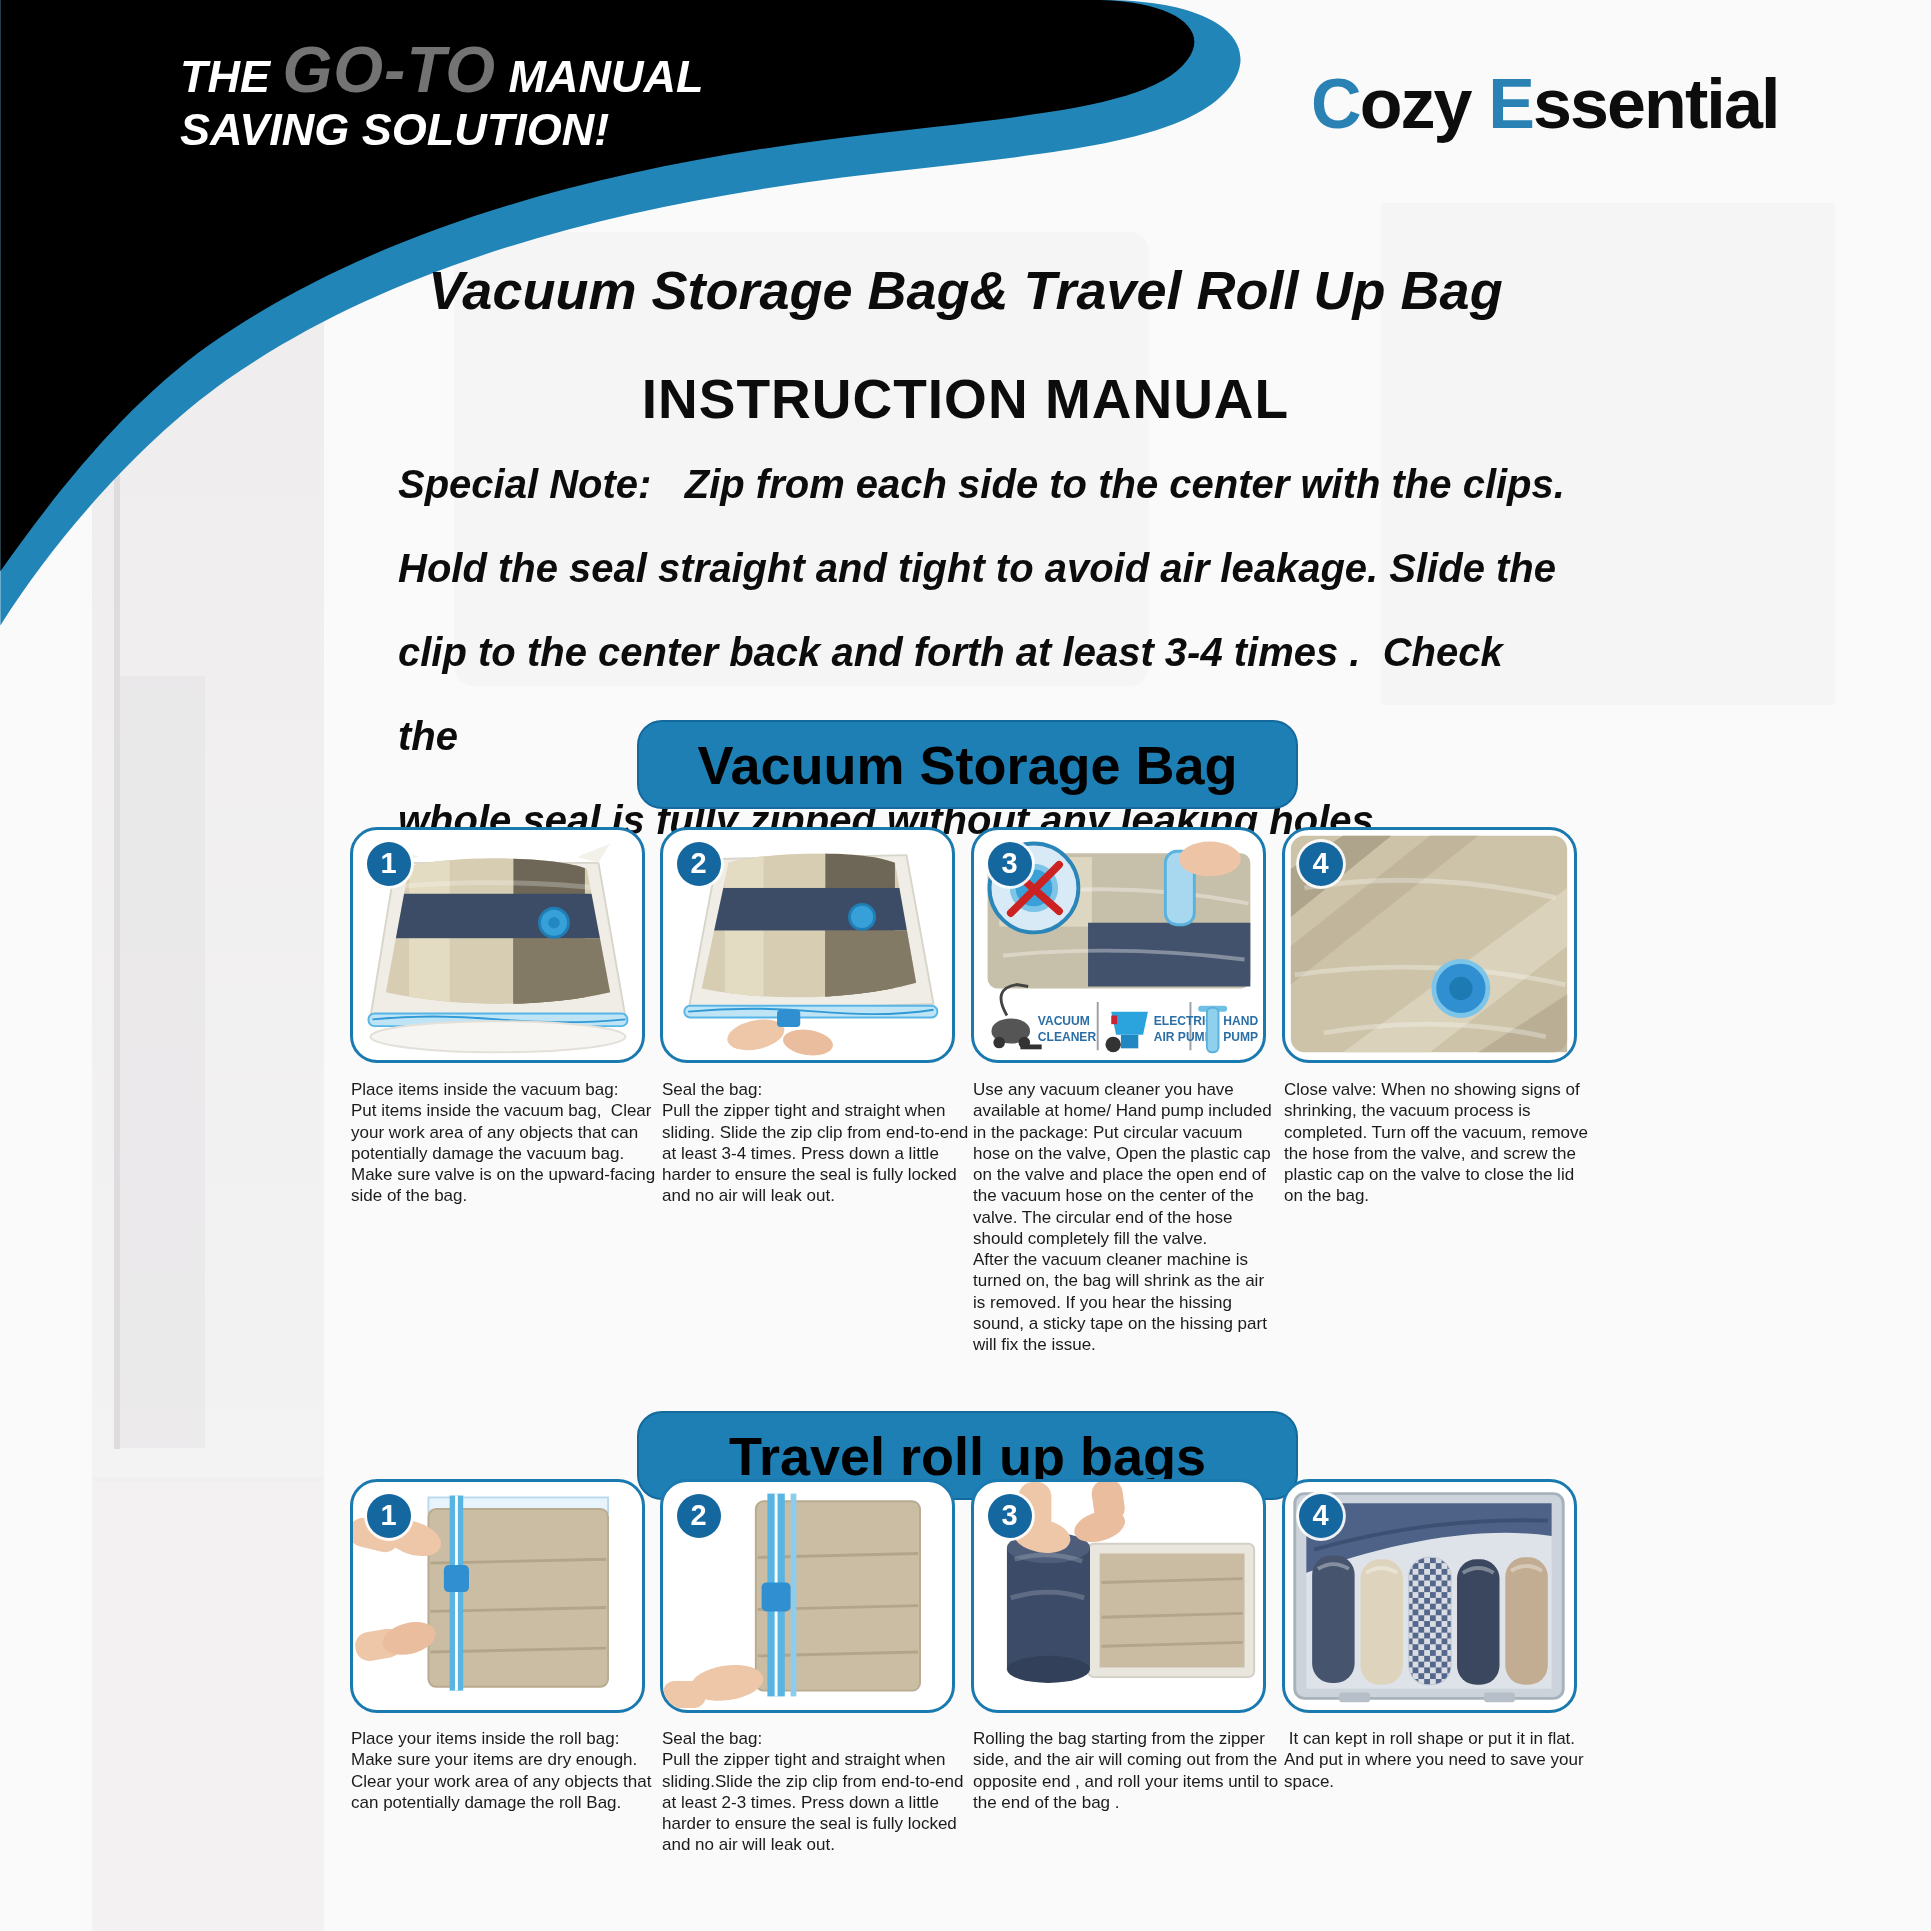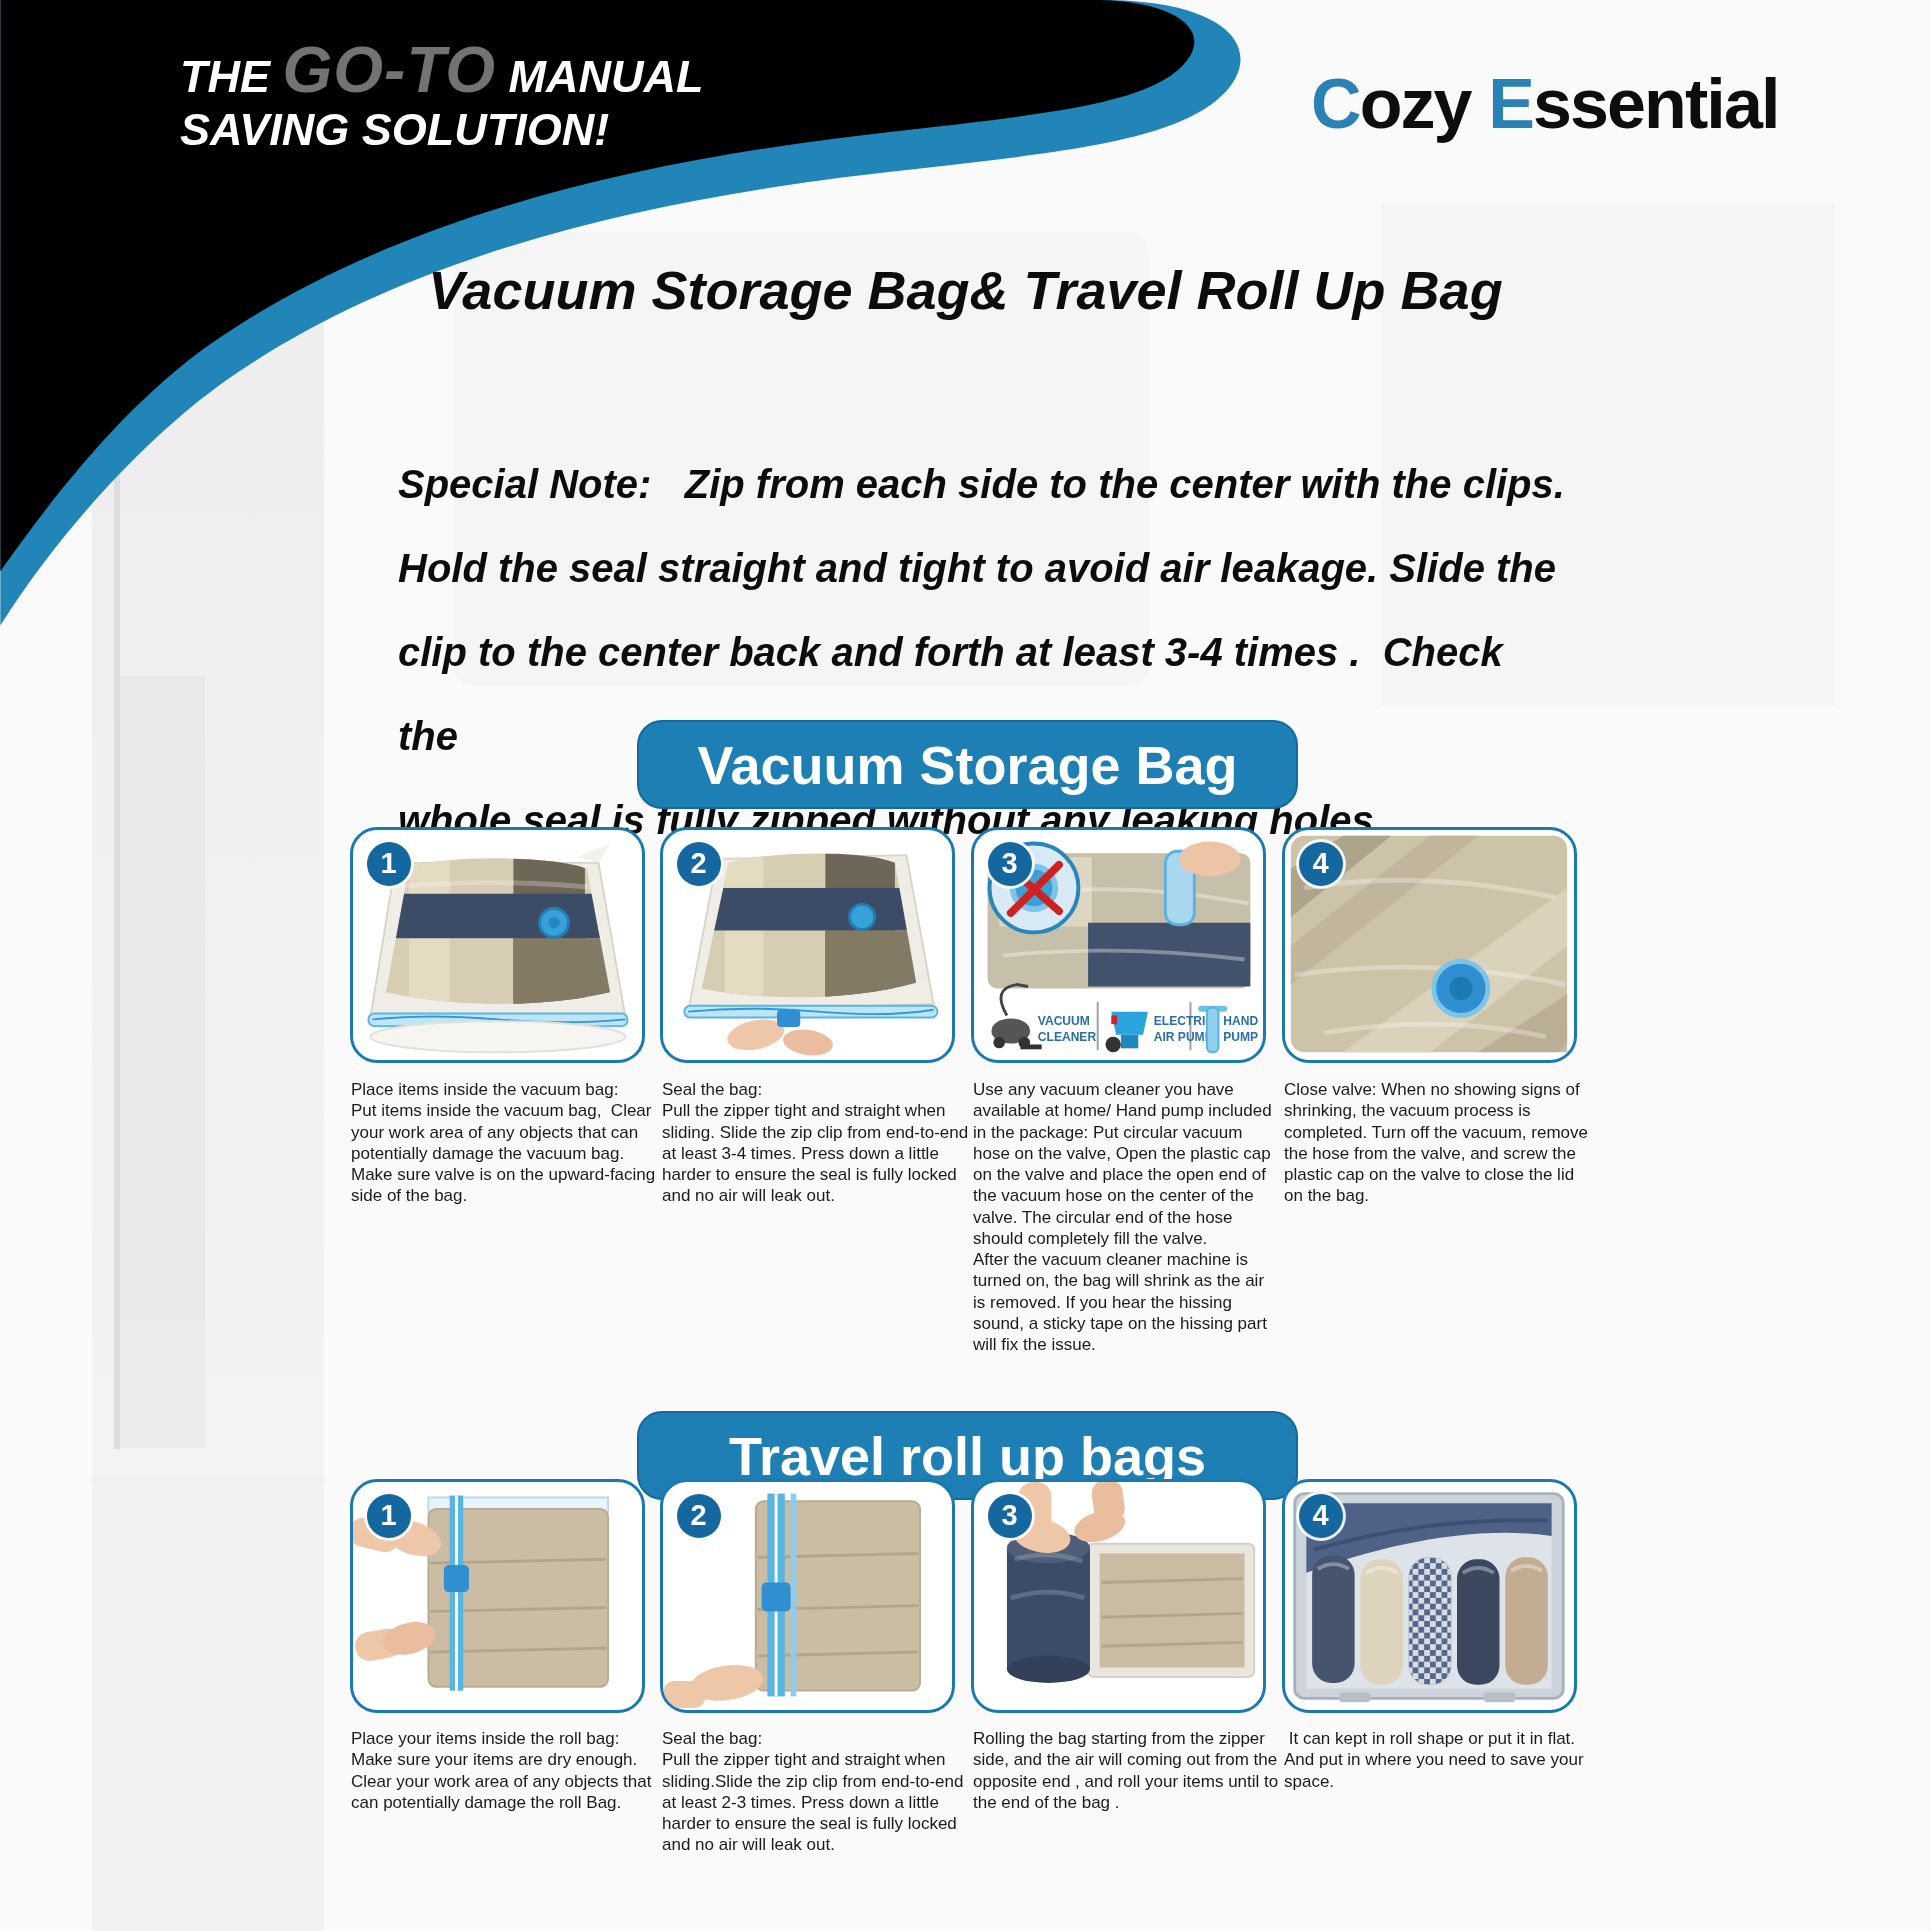--- a/index.html
+++ b/index.html
@@ -17,21 +17,21 @@
   .brand{position:absolute;left:1311px;top:64px;font-weight:bold;font-size:70px;letter-spacing:-1.9px;color:#0d0d0d;white-space:pre;}
   .brand .blue{color:#2a82b4;}
   .doc-title{position:absolute;left:0;top:259px;width:1931px;text-align:center;
              font-size:54px;font-weight:bold;font-style:italic;color:#0c0c0c;}
   .doc-subtitle{position:absolute;left:0;top:367px;width:1931px;text-align:center;
                 font-size:55px;font-weight:bold;color:#0c0c0c;letter-spacing:1px;}
   .special-note{position:absolute;left:398px;top:442px;width:1168px;font-size:40px;line-height:84px;
                 font-weight:bold;font-style:italic;color:#0c0c0c;white-space:pre-wrap;}
   .pill{position:absolute;left:637px;width:661px;height:89px;background:#1d7fb4;border:2.9px solid #14699d;
         border-radius:25px;box-sizing:border-box;display:flex;align-items:center;justify-content:center;
-        color:#ffffff;font-size:54px;font-weight:bold;}
+        color:#000000;font-size:54px;font-weight:bold;}
   .panel{position:absolute;width:295px;height:236px;background:#ffffff;border:3.9px solid #1a79ae;
          border-radius:27px;box-sizing:border-box;overflow:hidden;}
   .panel.short{height:234px;}
   .panel svg{display:block;width:288px;height:228px;}
   .panel.short svg{height:226px;}
   .badge{position:absolute;top:11.6px;left:13.5px;width:44px;height:44px;border-radius:50%;background:#15679f;
          color:#fff;font-weight:bold;font-size:29px;display:flex;align-items:center;justify-content:center;
          box-shadow:0 0 0 2.9px rgba(255,255,255,.9);}
   .caption{position:absolute;width:307px;font-size:17px;line-height:1.25;color:#1b1b1b;white-space:pre-wrap;}
   .pump-label{font-size:12.5px;font-weight:bold;fill:#2a6ea6;font-family:"Liberation Sans",sans-serif;}
@@ -55,20 +55,21 @@
   <div class="banner-text">
     <span class="small">THE </span>
     <span class="big">GO-TO</span>
     <span class="small"> MANUAL</span>
   </div>
   <div class="banner-line2">SAVING SOLUTION!</div>
 
   <div class="brand"><span class="blue">C</span><span>ozy </span><span class="blue">E</span><span>ssential</span></div>
 
   <div class="doc-title">Vacuum Storage Bag&amp; Travel Roll Up Bag</div>
+  <div class="doc-subtitle">INSTRUCTION MANUAL</div>
   <div class="special-note">Special Note:   Zip from each side to the center with the clips.
 Hold the seal straight and tight to avoid air leakage. Slide the
 clip to the center back and forth at least 3-4 times .  Check the
 whole seal is fully zipped without any leaking holes.</div>
 
   <div class="pill" style="top:720px;">
     <span>Vacuum Storage Bag</span>
   </div>
 
   <div class="panel" style="left:350px;top:827px;">

